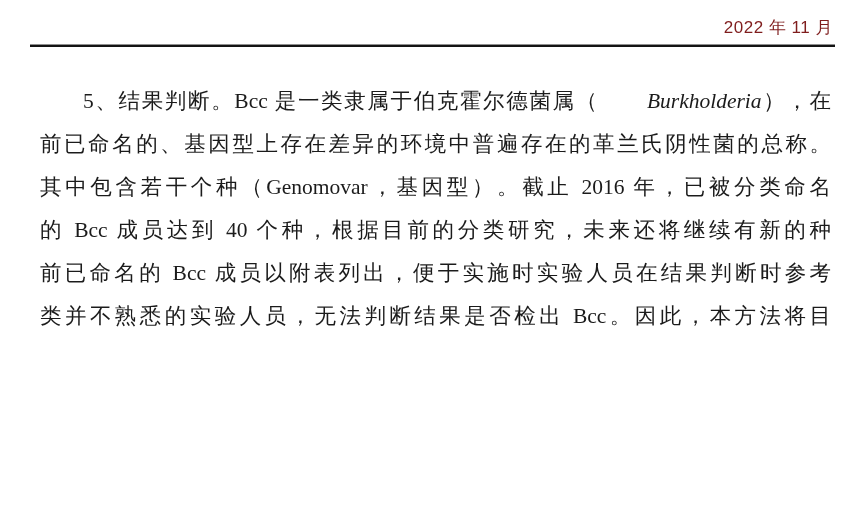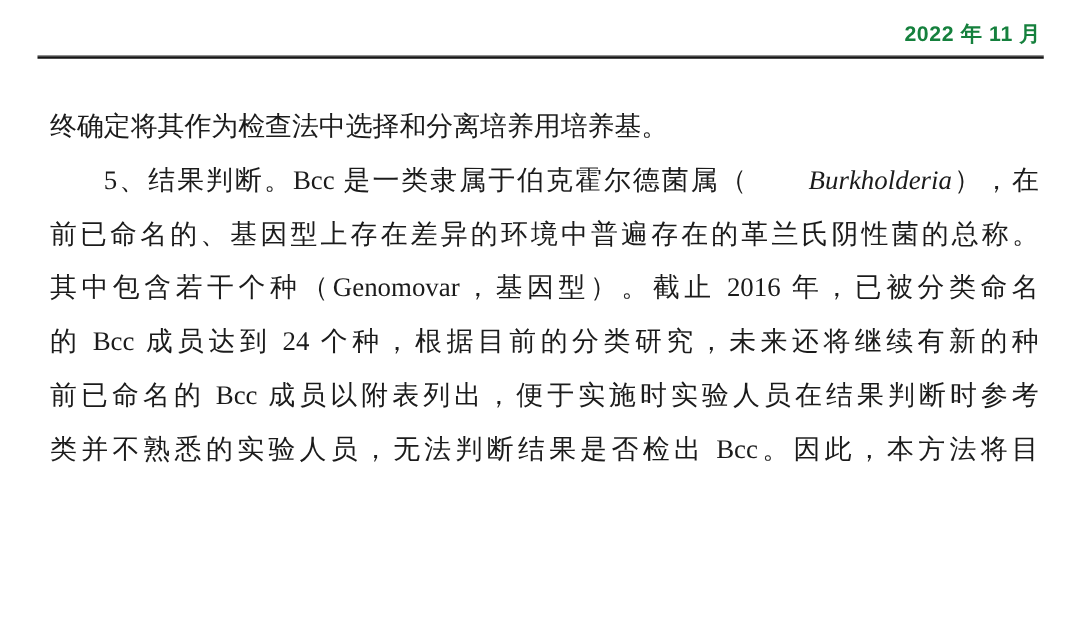--- a/index.html
+++ b/index.html
@@ -10,24 +10,24 @@
     background: #ffffff;
     overflow: hidden;
     color: #1b1b1b;
     font-family: "Liberation Serif", "DejaVu Serif", serif;
   }
   .header-date {
     position: absolute;
     top: 16px;
     right: 28px;
     font-family: "Liberation Sans", "DejaVu Sans", sans-serif;
-    font-weight: 700;
+    font-weight: 400;
     font-size: 17px;
     letter-spacing: 0.5px;
-    color: #15803d;
+    color: #7f1d1d;
   }
   .header-rule {
     position: absolute;
     left: 30px;
     right: 26px;
     top: 44px;
     height: 0;
     border-top: 1px solid #8f8f8f;
     border-bottom: 2.5px solid #141414;
   }
@@ -51,21 +51,20 @@
   .line.ind { text-indent: 43px; }
   .it { font-style: italic; margin-left: 48px; }
 </style>
 </head>
 <body>
 
 <div class="page">
   <div class="header-date">2022 年 11 月</div>
   <div class="header-rule"></div>
   <div class="doc">
-      <div class="line"><span>终确定将其作为检查法中选择和分离培养用培养基。</span></div>
       <div class="line j ind"><span>5、结果判断。Bcc 是一类隶属于伯克霍尔德菌属（</span><span class="it">Burkholderia</span><span>），在</span></div>
       <div class="line j"><span>前已命名的、基因型上存在差异的环境中普遍存在的革兰氏阴性菌的总称。</span></div>
       <div class="line j"><span>其中包含若干个种（Genomovar，基因型）。截止 2016 年，已被分类命名</span></div>
-      <div class="line j"><span>的 Bcc 成员达到 24 个种，根据目前的分类研究，未来还将继续有新的种</span></div>
+      <div class="line j"><span>的 Bcc 成员达到 40 个种，根据目前的分类研究，未来还将继续有新的种</span></div>
       <div class="line j"><span>前已命名的 Bcc 成员以附表列出，便于实施时实验人员在结果判断时参考</span></div>
       <div class="line j"><span>类并不熟悉的实验人员，无法判断结果是否检出 Bcc。因此，本方法将目</span></div>
     </div>
 </div>
 
 </body></html>

